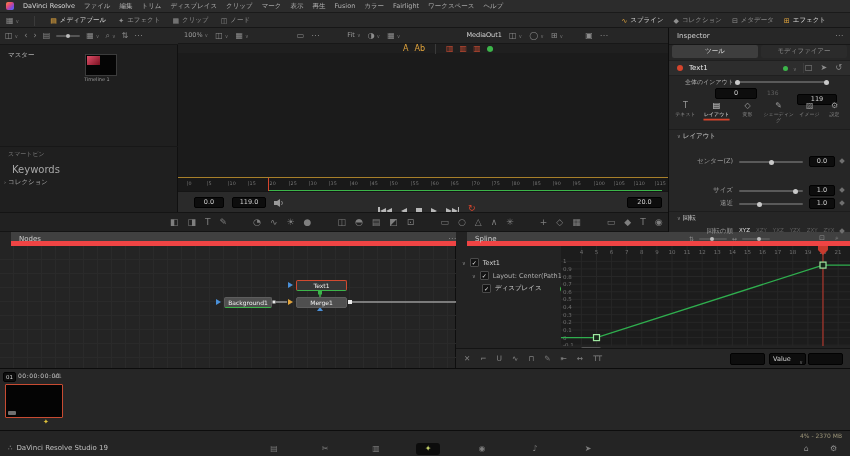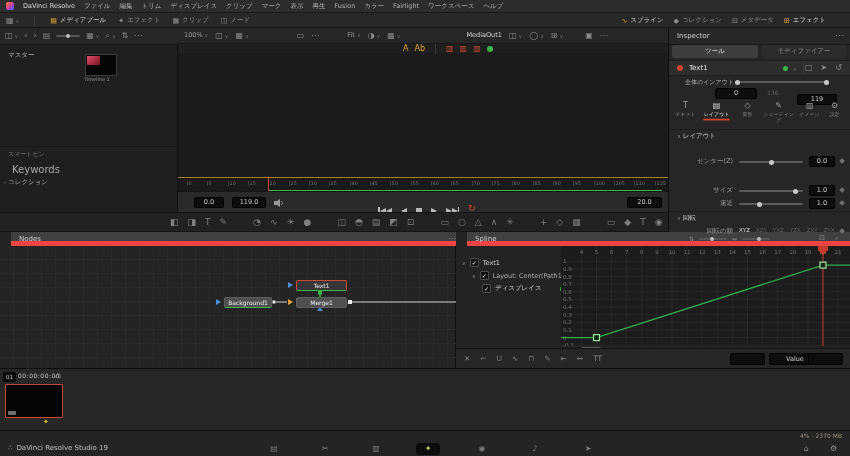--- a/index.html
+++ b/index.html
@@ -436,21 +436,21 @@
           <span class="icon">⌐</span>
           <span class="icon">U</span>
           <span class="icon">∿</span>
           <span class="icon">⊓</span>
           <span class="icon">✎</span>
           <span class="icon">⇤</span>
           <span class="icon">↔</span>
           <span class="icon">TT</span>
         </span>
       <span class="vbox abs" style="left:274px;top:4px;width:33px;height:10px;line-height:10px;"></span>
-      <span class="vbox abs" style="left:313px;top:4px;width:32px;height:10px;line-height:10px;text-align:left;padding-left:16px;"><span>Value</span><span class="caret abs" style="right:2px;top:3px;">∨</span></span>
+      <span class="vbox abs" style="left:313px;top:4px;width:32px;height:10px;line-height:10px;text-align:left;padding-left:3px;"><span>Value</span><span class="caret abs" style="right:2px;top:3px;">∨</span></span>
       <span class="vbox abs" style="left:352px;top:4px;width:33px;height:10px;line-height:10px;"></span>
     </div>
   </div>
 
   <div id="inspector" class="abs">
     <div class="abs" style="left:0;top:0;width:182px;height:16px;background:#272727;border-bottom:1px solid #171717;">
       <span class="panel-title" style="top:4px;">Inspector</span>
       <span class="icon abs" style="right:8px;top:4px;">⋯</span>
     </div>
     <div class="itab" style="left:3px;width:86px;background:#3e3e3e;color:#dedede;">ツール</div>

